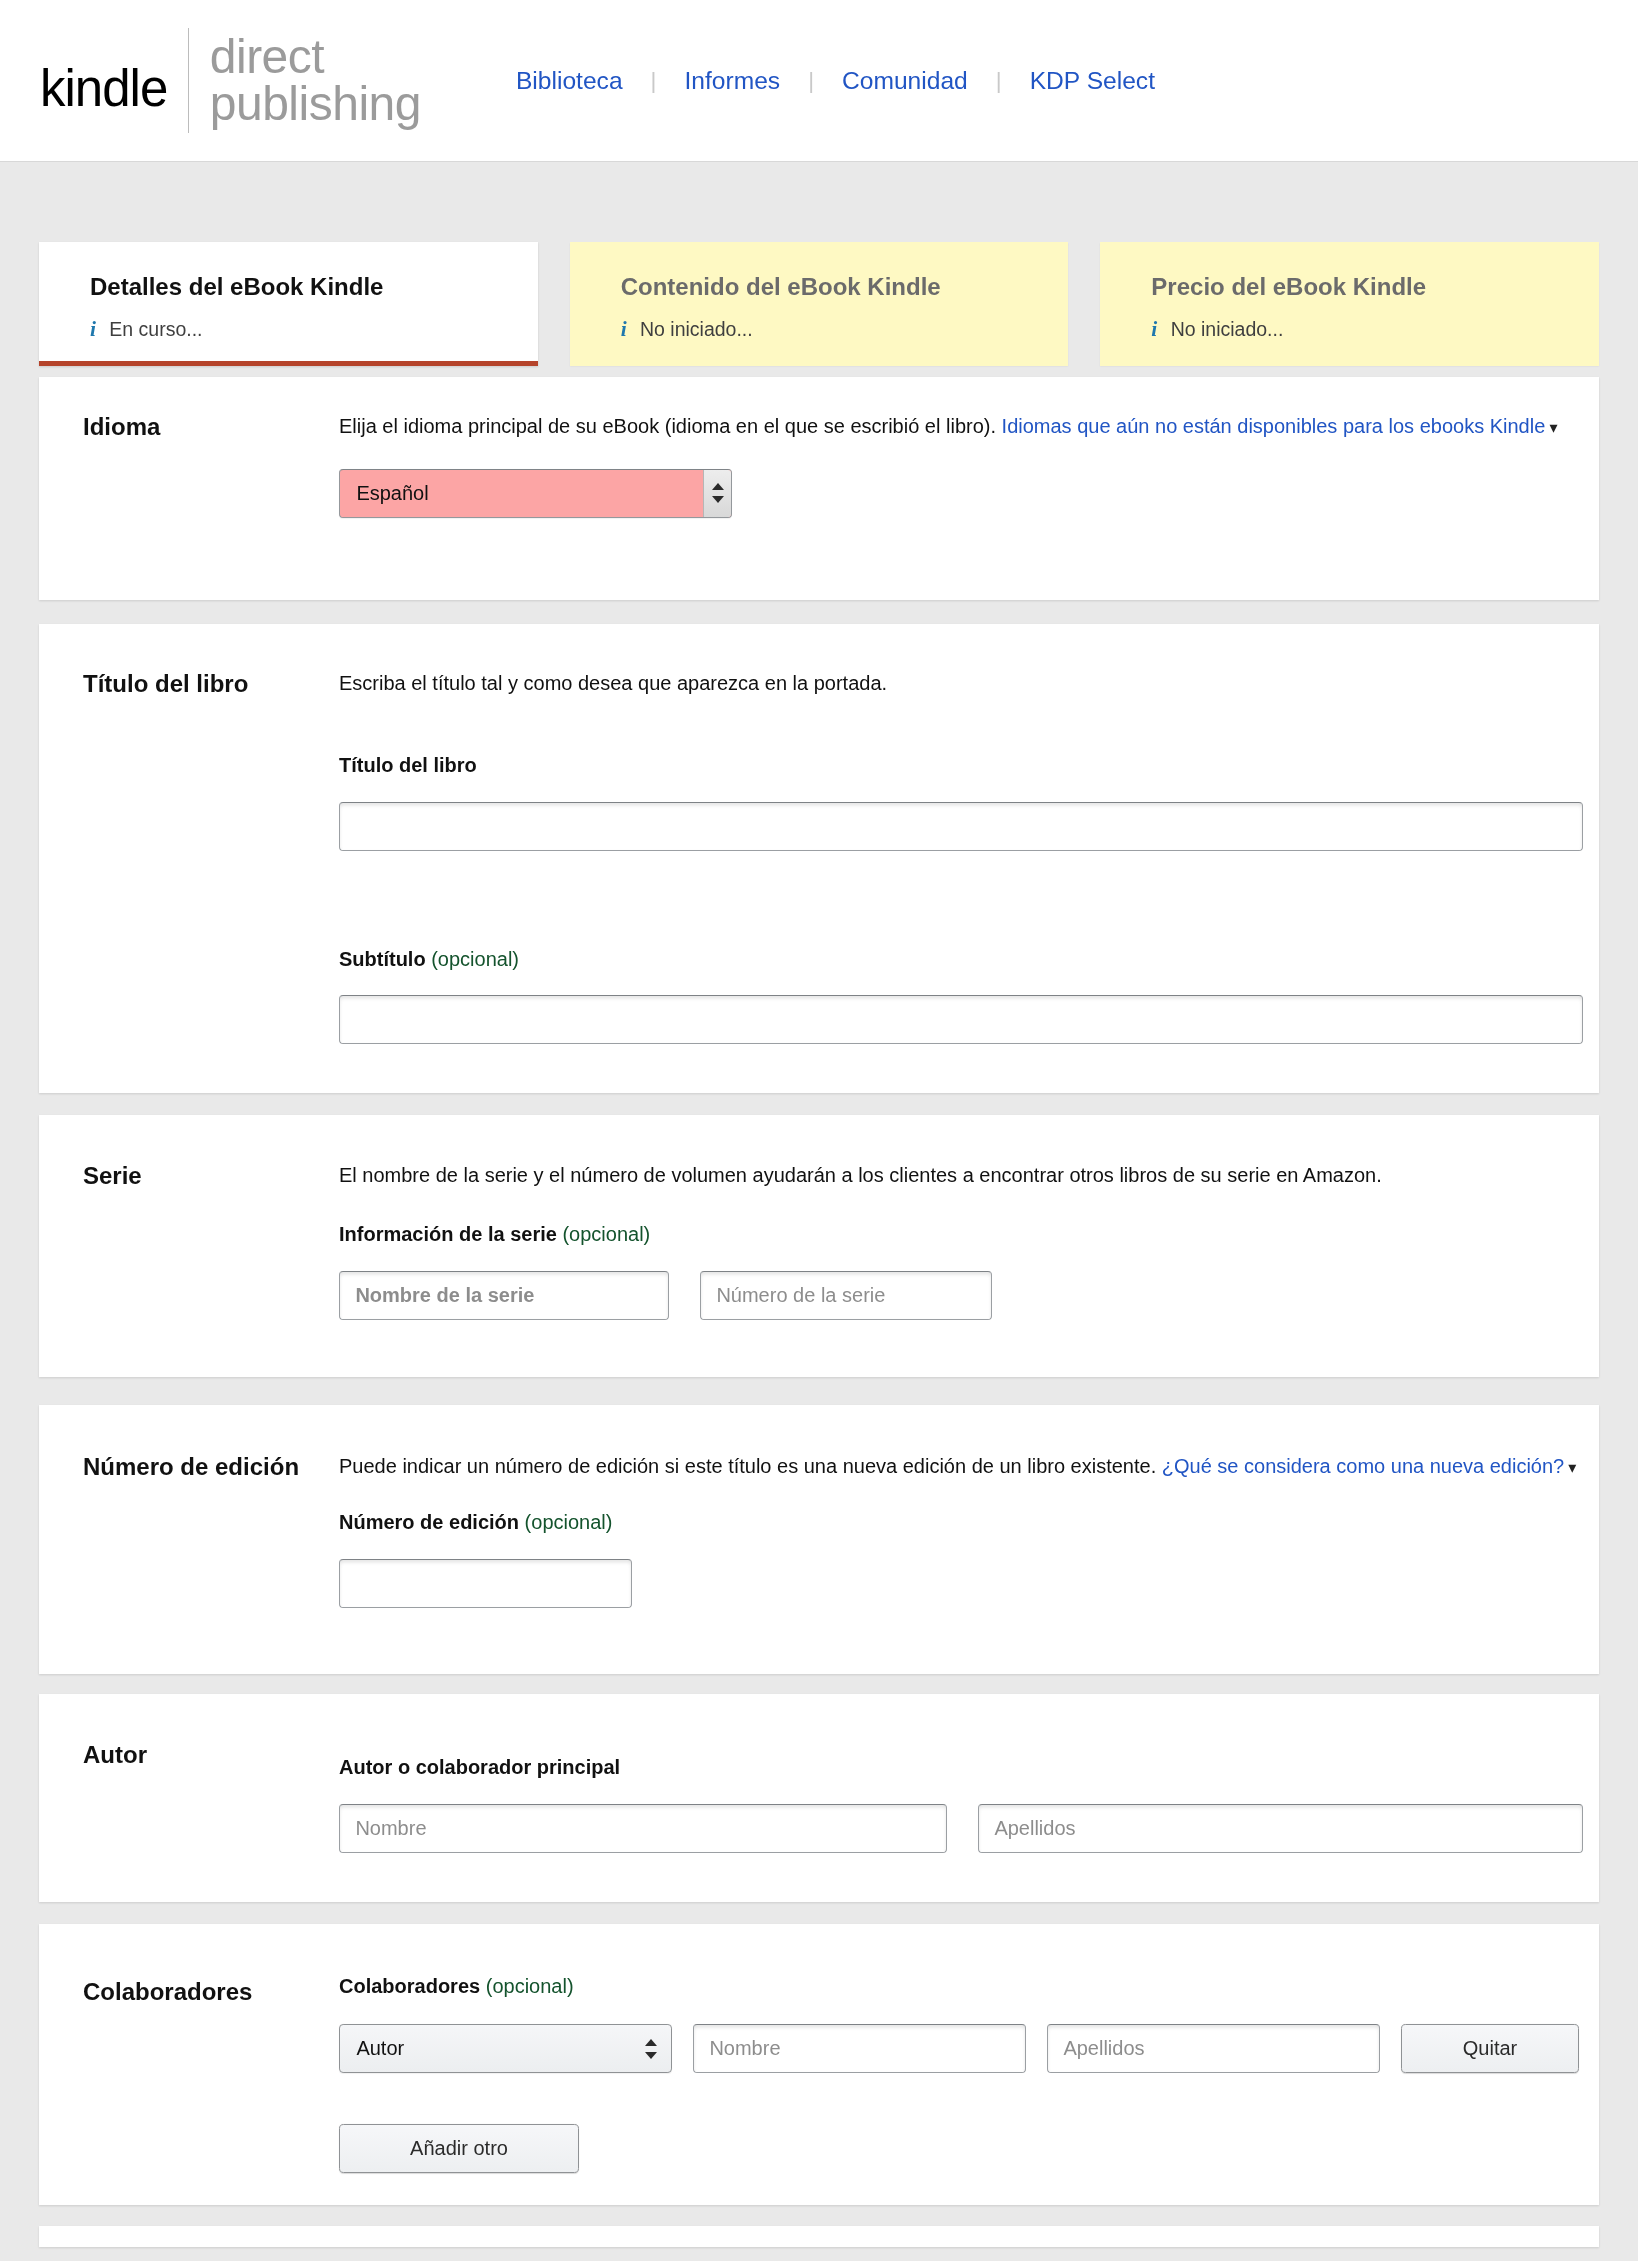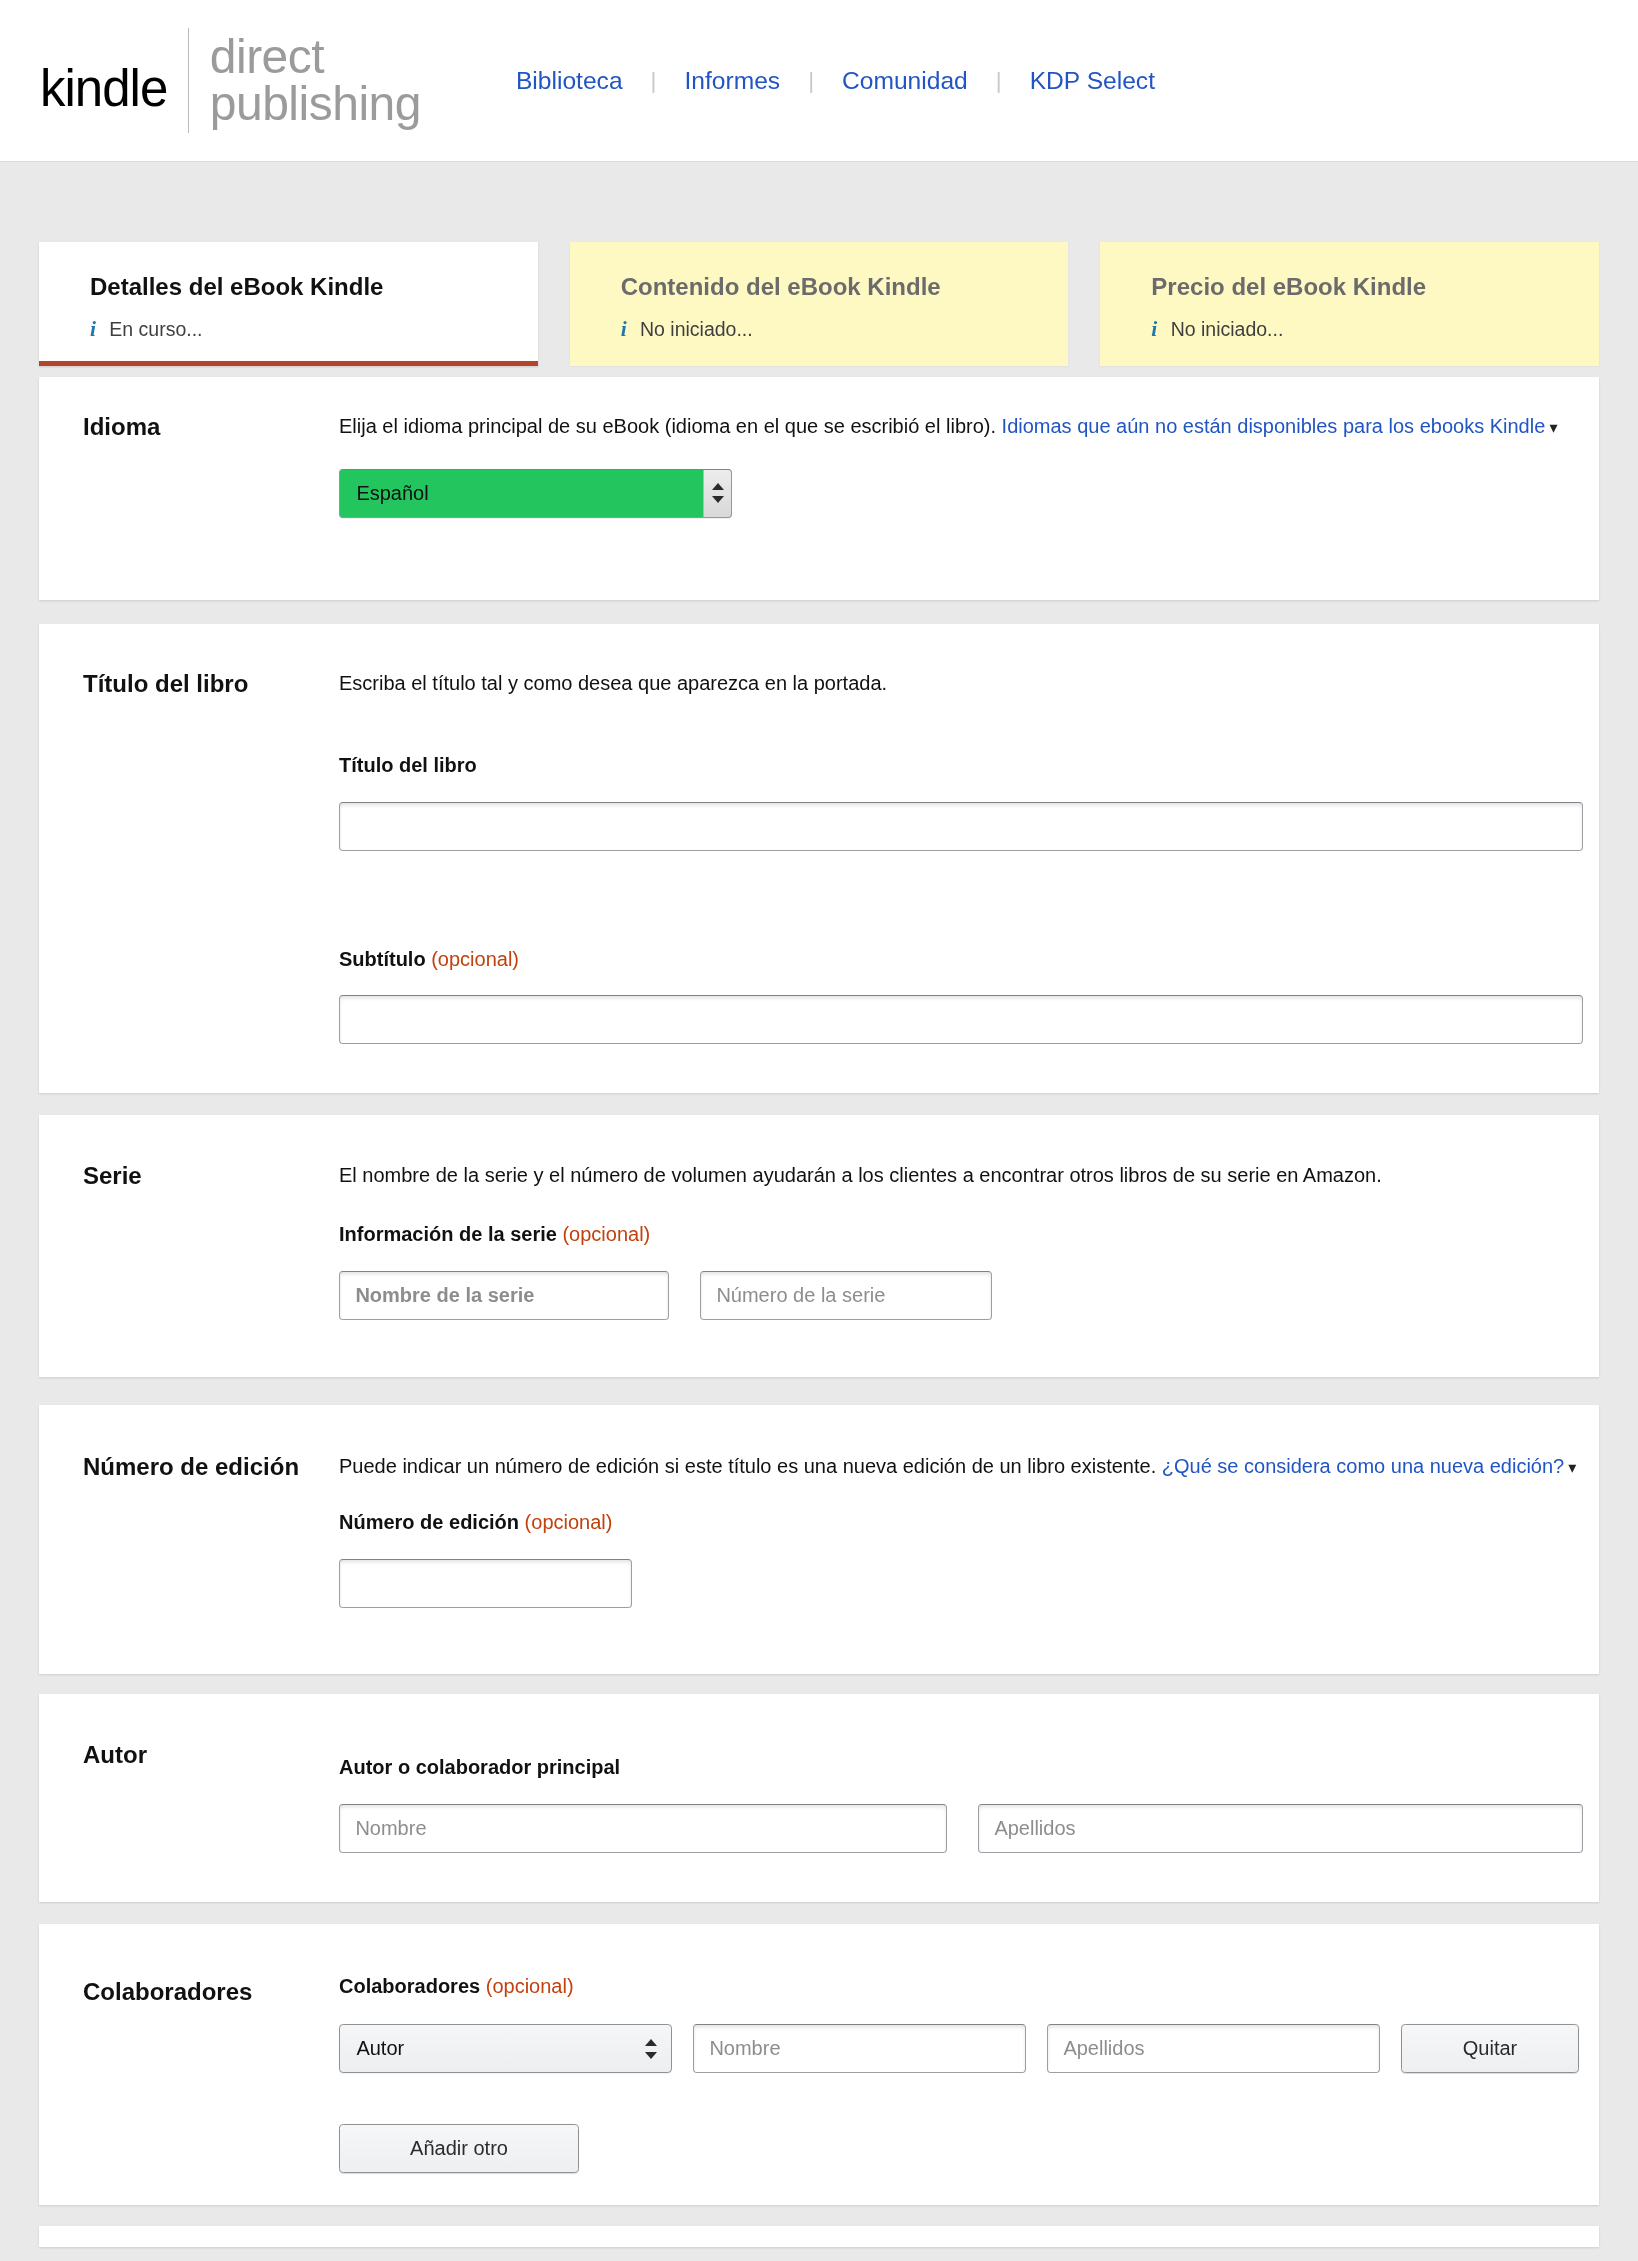--- a/index.html
+++ b/index.html
@@ -68,34 +68,34 @@
   .card--edicion { margin-top:28px; height:269px; padding-top:45px; }
   .card--autor   { margin-top:20.5px; height:208px; padding-top:44px; }
   .card--colab   { margin-top:22px; height:281px; padding-top:51px; }
   .card--sliver  { margin-top:20.5px; height:21.5px; padding:0; }
 
   .desc { font-size:20px; line-height:1.62; color:#111; max-width:1246px; }
   .link { color:#2155c4; text-decoration:none; cursor:pointer; }
   .caret { color:#222; font-size:16px; margin-left:4.1px; }
 
   .field-label { font-size:20px; font-weight:bold; color:#111; }
-  .opt { font-weight:normal; color:#c2410c; }
+  .opt { font-weight:normal; color:#14532d; }
 
   .text-input {
     height:49px; background:#fff; color:#222;
     border:1.5px solid #9b9fa3; border-top-color:#7e8286; border-radius:4.1px;
     box-shadow:inset 0 2.6px 3.6px rgba(0,0,0,.10);
     font-size:20px; font-family:inherit; padding:0 15.4px;
   }
   .text-input::placeholder { color:#8d8d8d; opacity:1; }
   .input--full { width:1244px; }
 
   
   .select {
-    width:393px; height:49px; background:#22c55e;
+    width:393px; height:49px; background:#fca5a5;
     border:1.5px solid #94989c; border-top-color:#7f8488; border-radius:4.1px;
     display:flex; align-items:center; justify-content:space-between;
     overflow:hidden; cursor:pointer; box-shadow:0 0.5px 1px rgba(0,0,0,.06);
   }
   .select-value { padding-left:16.4px; font-size:20px; color:#111; }
   .select-spinner {
     width:28px; align-self:stretch; flex:0 0 28px;
     background:linear-gradient(#ededed,#d8d8d8); border-left:1px solid #b6b6b6;
     display:flex; flex-direction:column; align-items:center; justify-content:center; gap:5.6px;
   }

